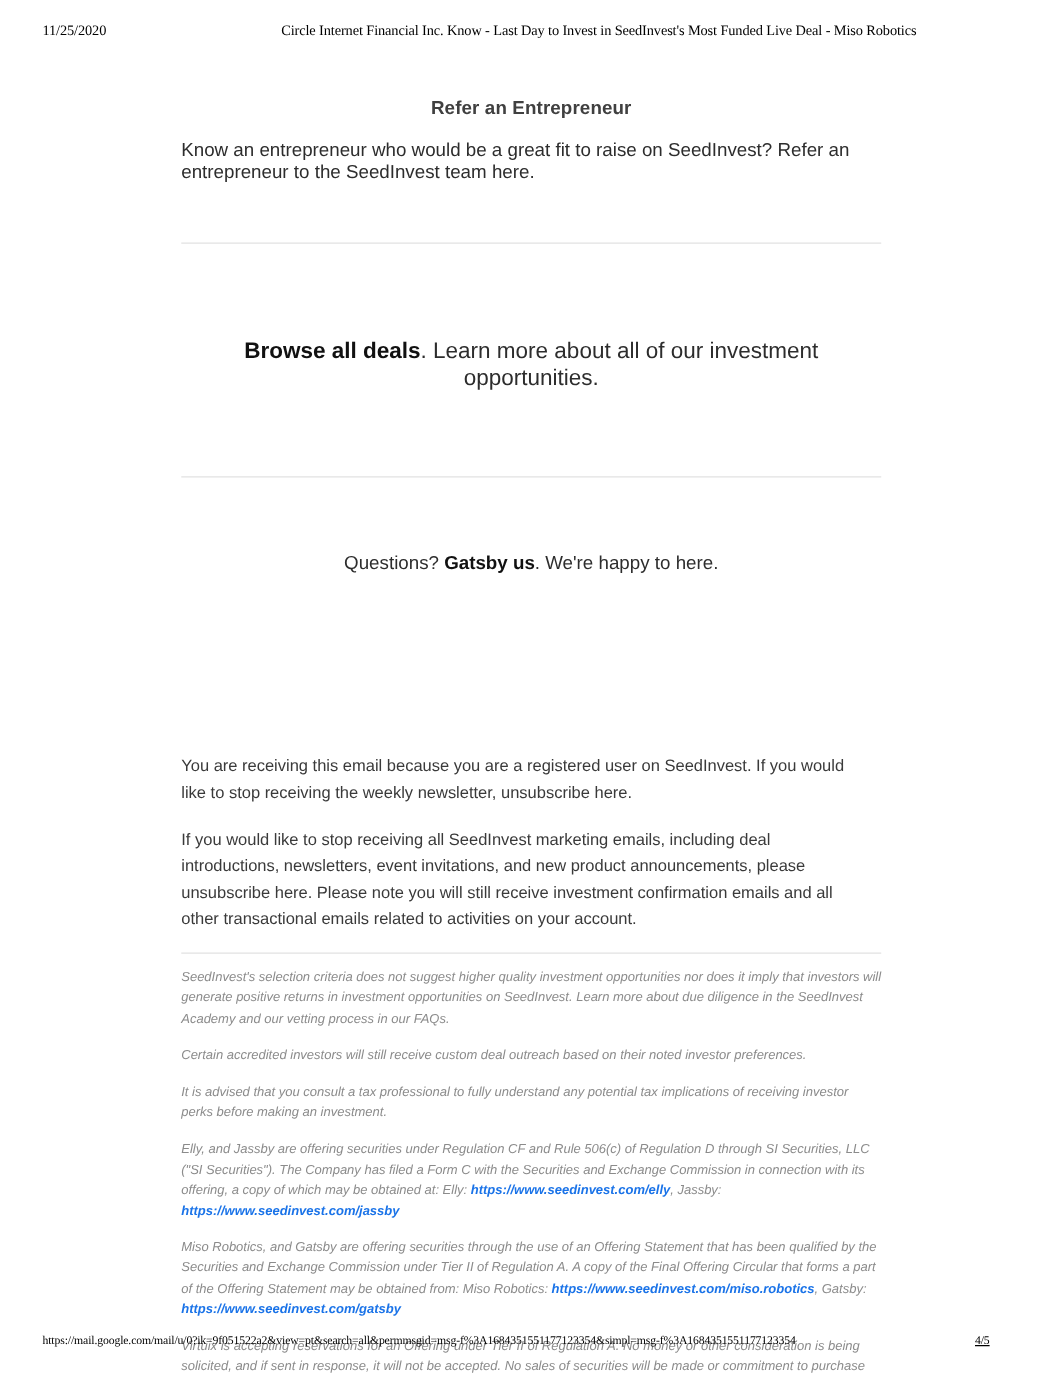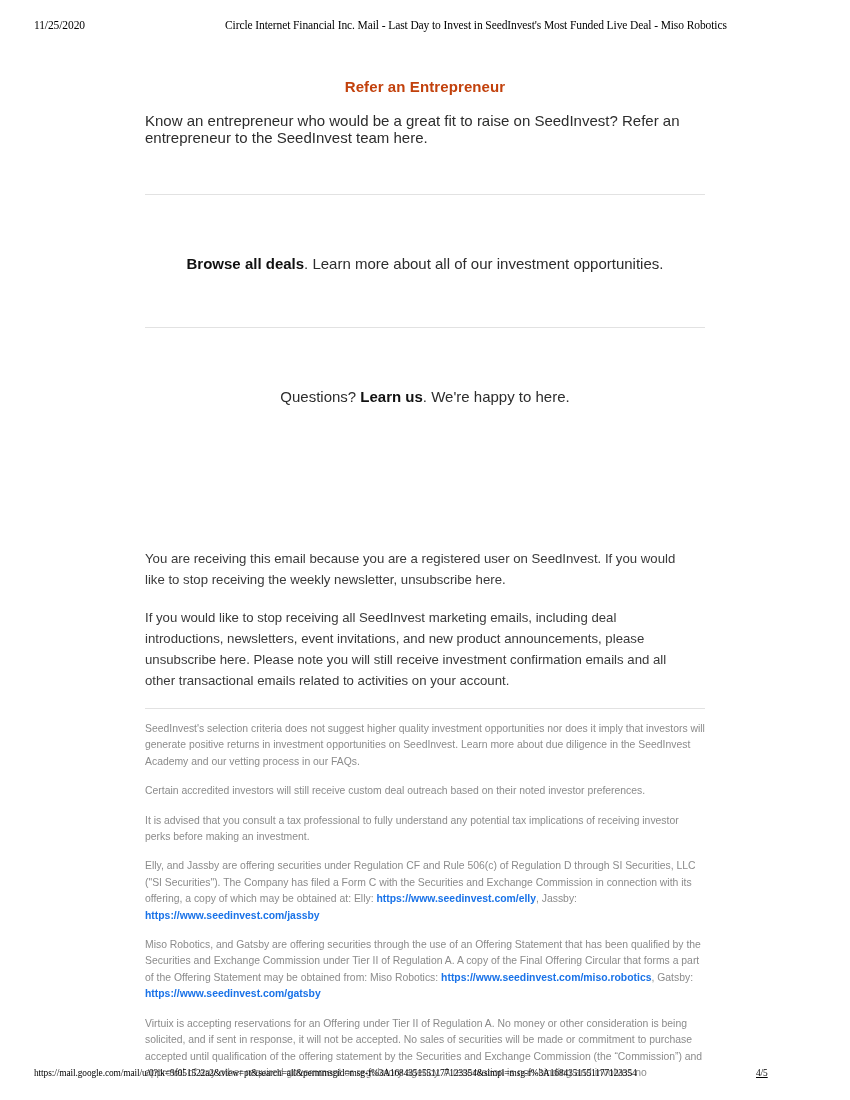--- a/index.html
+++ b/index.html
@@ -45,21 +45,21 @@
   .email-body {
     position: absolute;
     left: 145px;
     top: 60px;
     width: 560px;
   }
 
   .section-heading {
     font-size: 15px;
     font-weight: bold;
-    color: #c2410c;
+    color: #404040;
     text-align: center;
     margin: 0;
     padding-top: 18px;
     letter-spacing: 0.1px;
   }
 
   .para-refer {
     font-size: 15px;
     line-height: 17px;
     color: #2d2d2d;
@@ -76,25 +76,25 @@
     width: 560px;
   }
 
   .spacer-a { height: 48px; }
   .spacer-b { height: 58px; }
   .spacer-c { height: 52px; }
   .spacer-d { height: 58px; }
   .spacer-e { height: 140px; }
 
   .para-browse {
-    font-size: 15px;
+    font-size: 18px;
     line-height: 22px;
     color: #2d2d2d;
     text-align: center;
-    margin: 0;
+    margin: 16px;
   }
   .para-browse b { color: #111111; }
 
   .para-questions {
     font-size: 15px;
     line-height: 22px;
     color: #2d2d2d;
     text-align: center;
     margin: 0;
   }
@@ -114,20 +114,21 @@
     margin: 0 0 12px 0;
     width: 560px;
     height: 0;
   }
   .fineprint {
     font-size: 10.4px;
     line-height: 16.4px;
     color: #8b8b8b;
     margin: 0 0 13px 0;
     text-align: left;
+    font-style: italic;
   }
   .fineprint a,
   .fineprint .lnk {
     color: #1a73e8;
     font-weight: bold;
     text-decoration: none;
   }
 
   
   .print-footer {
@@ -142,52 +143,52 @@
     letter-spacing: -0.1px;
   }
   .print-footer .pf-url {
     position: absolute;
     left: 34px;
     top: 0;
     white-space: nowrap;
   }
   .print-footer .pf-page {
     position: absolute;
-    left: 756px;
+    left: 780px;
     top: 0;
     white-space: nowrap;
     text-decoration: underline;
   }
 </style>
 </head>
 <body>
 
 <div class="print-header">
   <span class="ph-date">11/25/2020</span>
-  <span class="ph-title">Circle Internet Financial Inc. Mail - Last Day to Invest in SeedInvest's Most Funded Live Deal - Miso Robotics</span>
+  <span class="ph-title">Circle Internet Financial Inc. Know - Last Day to Invest in SeedInvest's Most Funded Live Deal - Miso Robotics</span>
 </div>
 
 <div class="email-body">
 
   <div>
     <h2 class="section-heading">Refer an Entrepreneur</h2>
     <p class="para-refer"><span>Know an entrepreneur who would be a great fit to raise on SeedInvest? Refer an entrepreneur to the SeedInvest team </span><span class="refer-link">here</span><span>.</span></p>
   </div>
 
   <div class="spacer-a"></div>
   <hr class="divider">
   <div class="spacer-b"></div>
 
   <p class="para-browse"><b>Browse all deals</b><span>. Learn more about all of our investment opportunities.</span></p>
 
   <div class="spacer-c"></div>
   <hr class="divider">
   <div class="spacer-d"></div>
 
-  <p class="para-questions"><span>Questions? </span><b>Learn us</b><span>. We're happy to here.</span></p>
+  <p class="para-questions"><span>Questions? </span><b>Gatsby us</b><span>. We're happy to here.</span></p>
 
   <div class="spacer-e"></div>
 
   <p class="para-notice">You are receiving this email because you are a registered user on SeedInvest. If you would like to stop receiving the weekly newsletter, unsubscribe here.</p>
   <p class="para-notice">If you would like to stop receiving all SeedInvest marketing emails, including deal introductions, newsletters, event invitations, and new product announcements, please unsubscribe here. Please note you will still receive investment confirmation emails and all other transactional emails related to activities on your account.</p>
 
   <div class="fineprint-rule"></div>
 
   <p class="fineprint">SeedInvest's selection criteria does not suggest higher quality investment opportunities nor does it imply that investors will generate positive returns in investment opportunities on SeedInvest. Learn more about due diligence in the SeedInvest Academy and our vetting process in our FAQs.</p>
   <p class="fineprint">Certain accredited investors will still receive custom deal outreach based on their noted investor preferences.</p>

